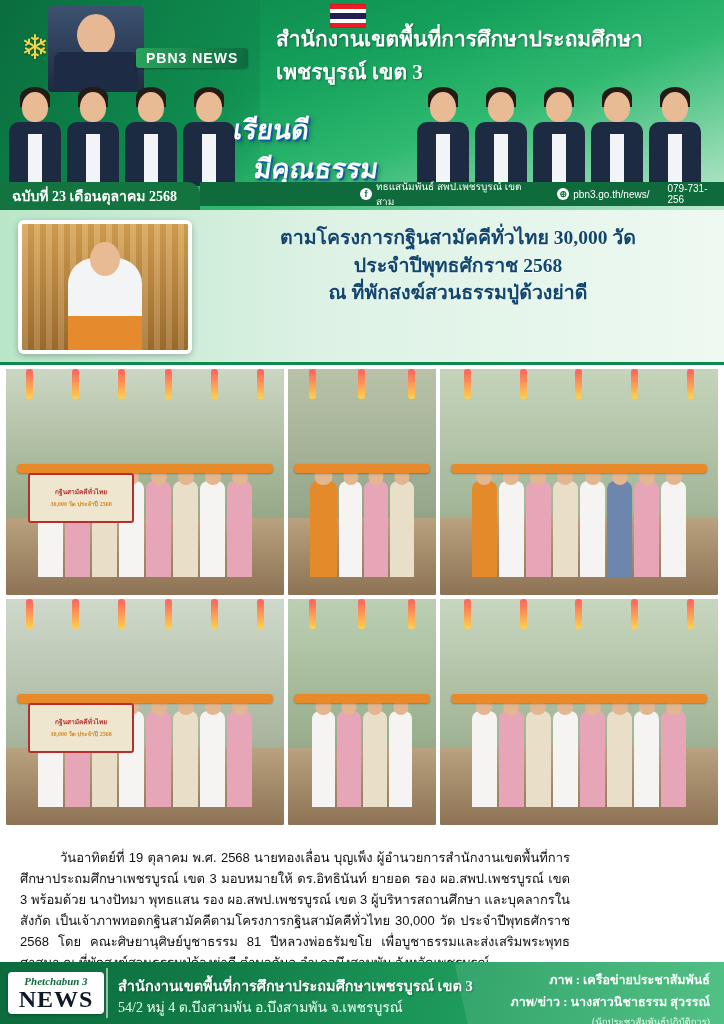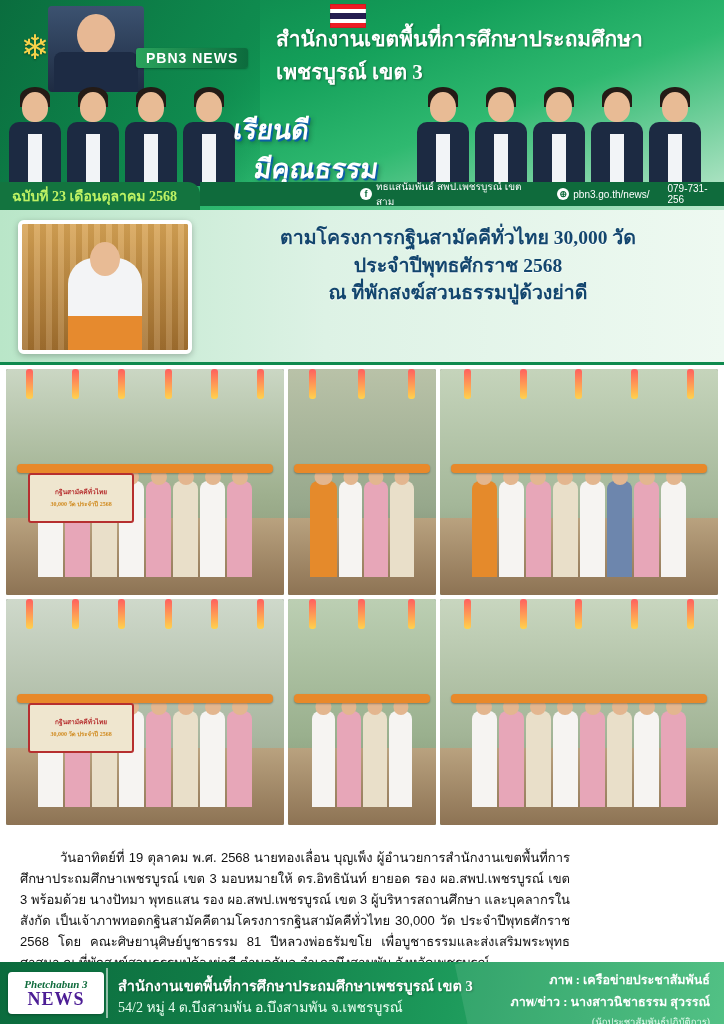--- a/index.html
+++ b/index.html
@@ -131,21 +131,21 @@
   .person .p-shirt {
     position: absolute; left: 50%; transform: translateX(-50%);
     bottom: 0; width: 14px; height: 52px;
     background: #f2f4f7;
   }
 
   .issue-bar {
     position: absolute; left: 0; top: 182px;
     width: 200px; height: 28px;
     background: #13743f;
-    color: #bef264;
+    color: #ffffff;
     font-family: "Liberation Serif", serif;
     font-size: 14px; font-weight: bold;
     display: flex; align-items: center; padding-left: 12px;
     border-top-right-radius: 12px;
   }
   .contact-bar {
     position: absolute; left: 200px; top: 182px;
     width: 524px; height: 24px;
     background: #0f6b3c;
     display: flex; align-items: center;
@@ -312,21 +312,21 @@
     display: flex; flex-direction: column; align-items: center; justify-content: center;
     line-height: 1;
     box-shadow: 0 1px 3px rgba(0,0,0,.3);
   }
   .footer-logo .fl1 {
     font-family: "Liberation Serif", serif;
     font-size: 11px; font-weight: bold; font-style: italic; color: #0f6b3c;
   }
   .footer-logo .fl2 {
     font-family: "Liberation Serif", serif;
-    font-size: 18px; font-weight: bold; color: #4c1d95;
+    font-size: 24px; font-weight: bold; color: #0f172a;
     letter-spacing: 1px;
   }
   .footer-org {
     position: absolute; left: 118px; top: 12px;
     color: #ffffff;
     font-family: "Liberation Serif", serif;
     font-weight: bold; font-size: 14.5px;
     text-shadow: 1px 1px 2px rgba(0,0,0,.3);
   }
   .footer-addr {

